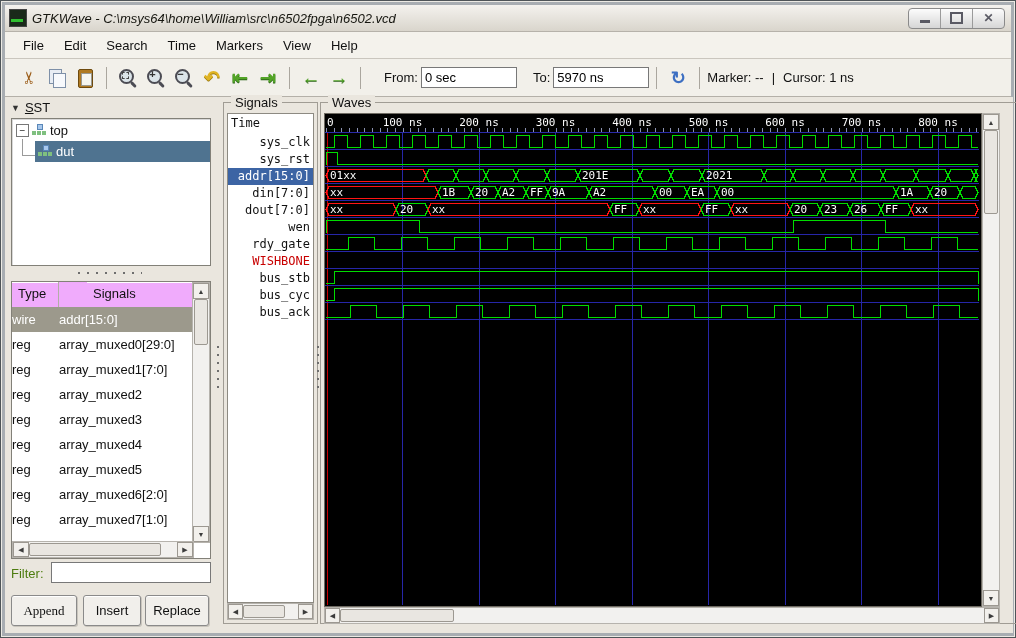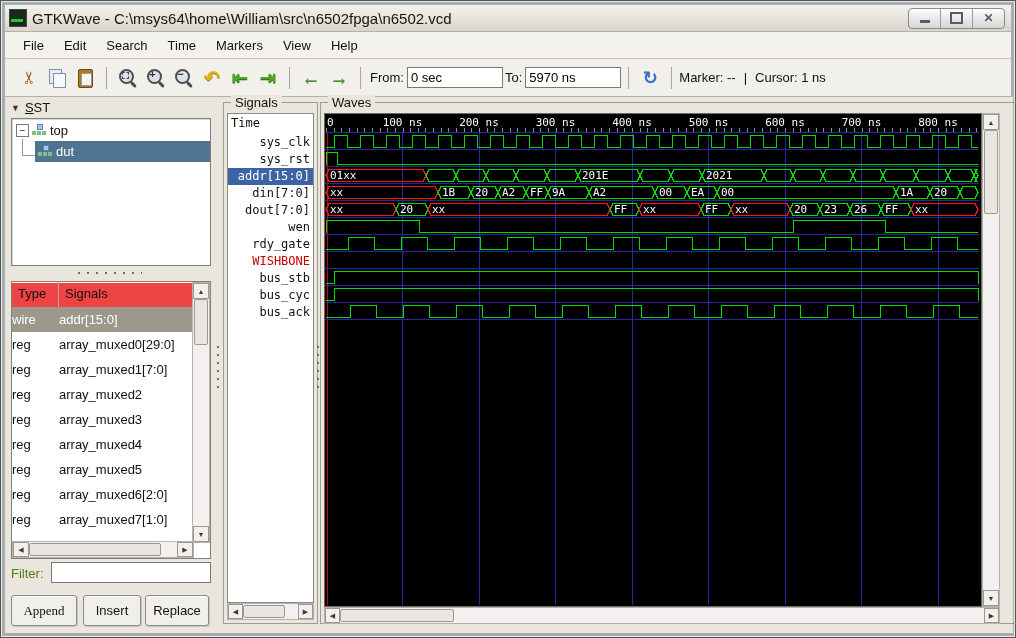--- a/index.html
+++ b/index.html
@@ -7,21 +7,21 @@
        font-family:"Liberation Sans",sans-serif;background:#9aa0a6;}
   
   .win{position:absolute;inset:0;border:1px solid #4e5458;background:#eceae4;}
   .win-inner{position:absolute;inset:1px;border:3px solid #a8adb2;}
   .titlebar{position:absolute;left:4px;top:4px;right:4px;height:26px;
     background:linear-gradient(#f4f2ee,#d9d5cc);display:flex;align-items:center;
     border-bottom:1px solid #b6b2aa;}
   .title-icon{width:16px;height:16px;margin:0 5px 0 4px;background:#1a2a1a;border:1px solid #444;
     position:relative;flex:0 0 auto;}
   .title-icon::after{content:'';position:absolute;left:1px;top:9px;width:12px;height:3px;background:#30c030;}
-  .title-text{font-size:15px;color:#15150f;white-space:nowrap;}
+  .title-text{font-size:13px;color:#15150f;white-space:nowrap;font-style:italic;}
   .winbtns{margin-left:auto;margin-right:6px;display:flex;height:19px;
     border:1px solid#8a8a8a;border-radius:4px;overflow:hidden;
     background:linear-gradient(#fcfcfc,#d6d6d6);}
   .winbtn{width:31px;display:flex;align-items:center;justify-content:center;border-left:1px solid #9b9b9b;cursor:default;}
   .winbtn:first-child{border-left:none;}
   .glyph-min{width:10px;height:3px;background:#5a5a64;margin-top:7px;}
   .glyph-max{width:9px;height:8px;border:2px solid #5a5a64;}
   .glyph-close{font-size:12px;font-weight:bold;color:#5a5a64;line-height:1;}
   .menubar{position:absolute;left:4px;top:31px;right:4px;height:26px;background:#f4f2ec;
     border-bottom:1px solid #cac6be;display:flex;align-items:center;padding-left:8px;}
@@ -37,21 +37,21 @@
   .icon-paste{width:20px;height:20px;position:relative;}
   .icon-paste::before{content:'';position:absolute;left:3px;top:1px;width:13px;height:17px;background:#b07a22;border:1px solid #6e4a0e;border-radius:2px;}
   .icon-paste::after{content:'';position:absolute;left:6px;top:5px;width:9px;height:11px;background:#f6f6f0;border:1px solid #9a9a92;}
   .mag{width:22px;height:22px;position:relative;}
   .mag::before{content:'';position:absolute;left:2px;top:2px;width:11px;height:11px;border:2px solid #4c4c54;border-radius:50%;background:rgba(200,218,232,.55);}
   .mag::after{content:'';position:absolute;left:15px;top:14px;width:7px;height:3px;background:#4c4c54;transform:rotate(45deg);transform-origin:0 0;border-radius:2px;}
   .mag .sign{position:absolute;left:3px;top:3px;width:9px;text-align:center;font-size:11px;font-weight:bold;color:#333;line-height:9px;}
   .mag .fitbox{position:absolute;left:5px;top:5px;width:5px;height:5px;border:1px dashed #444;}
   .icon-undo{font-size:19px;font-weight:bold;color:#e0b424;line-height:1;text-shadow:0 1px 0 #9a7a10;}
   .nav-green{font-size:19px;font-weight:bold;color:#53a427;line-height:1;text-shadow:0 1px 0 #2c641a;}
-  .tb-label{font-size:13px;color:#111;margin:0 3px 0 2px;}
+  .tb-label{font-size:13px;color:#111;margin:0 3px 0 16px;}
   .tb-input{height:19px;width:88px;border:1px solid #787878;background:#fff;font:13px "Liberation Sans",sans-serif;padding:0 3px;}
   .icon-refresh{font-size:18px;font-weight:bold;color:#3d6fc2;line-height:1;}
   .tb-text{font-size:13px;color:#111;}
   
   .main{position:absolute;left:4px;top:96px;width:1008px;height:536px;background:#eae6de;}
   
   .sst-header{position:absolute;left:6px;top:3px;font-size:13px;color:#111;display:flex;align-items:center;gap:5px;}
   .sst-arrow{font-size:9px;color:#333;}
   .sst-label{display:inline-block;}
   .sst-label::first-letter{text-decoration:underline;}
@@ -62,21 +62,21 @@
     display:flex;align-items:center;justify-content:center;font-size:10px;line-height:9px;color:#222;flex:0 0 auto;}
   .tree-conn{width:12px;height:16px;margin-left:10px;border-left:1px solid #9a9a9a;border-bottom:1px solid #9a9a9a;margin-bottom:8px;flex:0 0 auto;}
   .hier-icon{width:14px;height:13px;position:relative;margin:0 3px 0 3px;flex:0 0 auto;}
   .hier-icon::before{content:'';position:absolute;left:5px;top:0;width:4px;height:4px;background:#a8c8ec;border:1px solid #5a87b8;}
   .hier-icon::after{content:'';position:absolute;left:0;top:7px;width:4px;height:4px;background:#7fc07f;
     box-shadow:5px 0 0 #7fc07f,10px 0 0 #7fc07f;}
   .tree-sel{background:#4f7390;color:#fff;padding:1px 6px 1px 0;flex:1;display:flex;align-items:center;height:100%;}
   .splitter-dots{position:absolute;left:6px;top:171px;width:198px;height:9px;display:flex;align-items:center;justify-content:center;}
   .splitter-dots i{width:64px;height:2px;background:repeating-linear-gradient(90deg,#6e6e6e 0 2px,transparent 2px 9px);}
   .tblwrap{position:absolute;left:6px;top:184px;width:198px;height:276px;background:#fff;border:1px solid #828078;}
-  .tbl-head{position:absolute;left:0;top:0;right:16px;height:25px;display:flex;background:#ef4444;border-bottom:1px solid #b2aea6;}
+  .tbl-head{position:absolute;left:0;top:0;right:16px;height:25px;display:flex;background:#f0abfc;border-bottom:1px solid #b2aea6;gap:28px;}
   .tbl-hcell{font-size:13px;color:#111;padding:4px 0 0 6px;border-right:1px solid #b2aea6;box-shadow:inset 0 1px 0 #fff;}
   .tbl-hcell.c0{width:40px;flex:0 0 auto;}
   .tbl-hcell.c1{flex:1;border-right:none;}
   .tbl-body{position:absolute;left:0;top:25px;right:16px;bottom:15px;overflow:hidden;background:#fff;}
   .tbl-row{height:25px;display:flex;align-items:center;font-size:13px;color:#111;}
   .tbl-row .t{width:40px;flex:0 0 auto;}
   .tbl-row .n{flex:1;padding-left:7px;}
   .tbl-row.sel{background:#9c998c;color:#fff;}
   
   .sb{position:absolute;background:#f2f1ef;border:1px solid #b6b3ad;}

